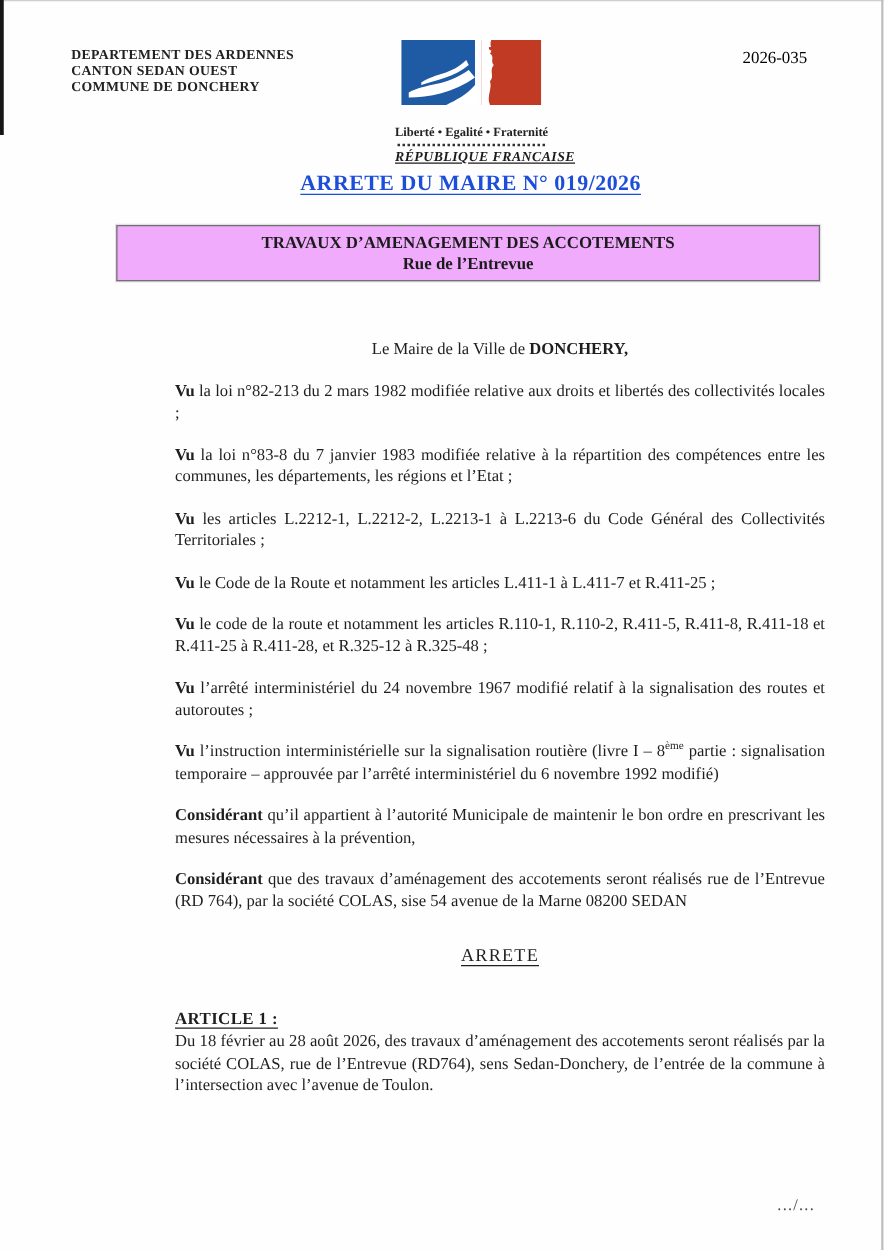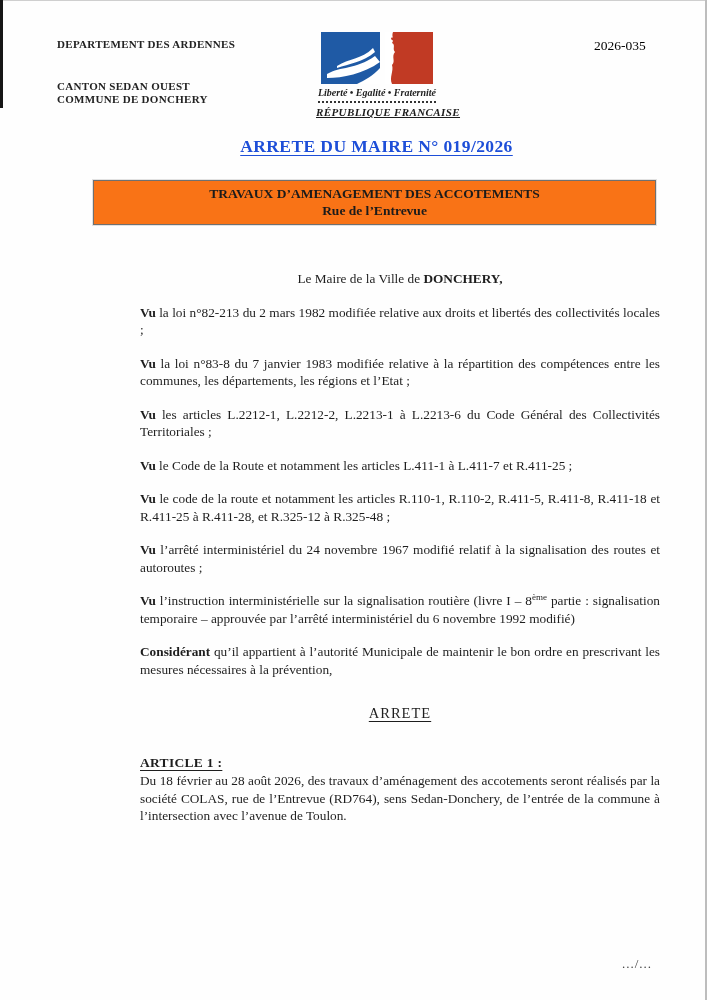--- a/index.html
+++ b/index.html
@@ -14,45 +14,45 @@
   
   .edge-left{position:absolute;left:0;top:0;width:3px;height:108px;background:#161616;}
   .edge-top{position:absolute;left:0;top:0;width:100%;height:1px;background:#cfcfcf;}
   .edge-right{position:absolute;right:0;top:0;width:2px;height:100%;background:#bdbdbd;}
 
   .doc-header{position:relative;height:128px;}
   .header-left{
     position:absolute;left:57px;top:38px;
     font-size:11px;font-weight:bold;letter-spacing:.3px;color:#222;
   }
-  .header-left .dept{margin-bottom:29px;}
+  .header-left .dept{margin-bottom:0;}
   .header-left .line{line-height:13px;}
 
   .logo-block{position:absolute;left:316px;top:32px;width:122px;text-align:center;}
   .logo-flag{display:block;margin:0 auto;}
   .motto{
-    font-size:10px;font-weight:bold;font-style:italic;color:#222;
-    margin-top:3px;white-space:nowrap;
+    font-size:10px;font-weight:bold;color:#222;
+    margin-top:17px;white-space:nowrap;
   }
   .dash-sep{border-top:2px dotted #333;margin:3px 2px 3px 2px;height:0;}
   .republic{
     font-size:11px;font-weight:bold;font-style:italic;letter-spacing:.4px;
     color:#1c1c1c;white-space:nowrap;text-decoration:underline;
   }
   .header-ref{position:absolute;left:594px;top:38px;font-size:13.5px;color:#000000;}
 
   .title-wrap{margin:8px 47px 0 93px;text-align:center;}
   .doc-title{
     display:inline-block;font-size:17.5px;font-weight:bold;letter-spacing:.4px;
     text-decoration:underline;text-underline-offset:3px;color:#1d4ed8;
   }
 
   .subject-box{
     margin:23px 0 0 93px;width:553px;
-    border:1px solid #707070;background:#f97316;
+    border:1px solid #707070;background:#f0abfc;
     box-shadow:0 0 0 1px #e2e2e2;
     padding:4px 4px 5px 4px;text-align:center;
   }
   .subject-box .l1,.subject-box .l2{font-weight:bold;font-size:13.5px;line-height:17px;color:#1b1b1b;}
 
   .doc-body{margin:31px 47px 0 140px;width:520px;font-size:13.3px;line-height:17.5px;}
   .doc-body p{margin:0 0 16px 0;text-align:justify;}
   .doc-body p.intro{text-align:center;margin-top:45px;}
   .lead{font-weight:bold;}
   sup{font-size:9px;line-height:0;}
@@ -121,20 +121,21 @@
     <p class="intro"><span>Le Maire de la Ville de </span><span class="lead">DONCHERY,</span></p>
 
     <p><span class="lead">Vu</span><span>  la loi n°82-213 du 2 mars 1982 modifiée relative aux droits et libertés des collectivités locales ;</span></p>
     <p><span class="lead">Vu</span><span> la loi n°83-8 du 7 janvier 1983 modifiée relative à la répartition des compétences entre les communes, les départements, les régions et l’Etat ;</span></p>
     <p><span class="lead">Vu</span><span> les articles L.2212-1, L.2212-2, L.2213-1 à L.2213-6 du Code Général des Collectivités Territoriales ;</span></p>
     <p><span class="lead">Vu</span><span> le Code de la Route et notamment les articles L.411-1 à L.411-7 et R.411-25 ;</span></p>
     <p><span class="lead">Vu</span><span> le code de la route et notamment les articles R.110-1, R.110-2, R.411-5, R.411-8, R.411-18 et R.411-25 à R.411-28, et R.325-12 à R.325-48 ;</span></p>
     <p><span class="lead">Vu</span><span> l’arrêté interministériel du 24 novembre 1967 modifié relatif à la signalisation des routes et autoroutes ;</span></p>
     <p><span class="lead">Vu</span><span> l’instruction interministérielle sur la signalisation routière (livre I – 8</span><sup>ème</sup><span> partie : signalisation temporaire – approuvée par l’arrêté interministériel du 6 novembre 1992 modifié)</span></p>
     <p><span class="lead">Considérant</span><span> qu’il appartient à l’autorité Municipale de maintenir le bon ordre en prescrivant les mesures nécessaires à la prévention,</span></p>
+    <p><span class="lead">Considérant</span><span> que des travaux d’aménagement des accotements seront réalisés rue de l’Entrevue (RD 764), par la société COLAS, sise 54 avenue de la Marne 08200 SEDAN</span></p>
 
     <div class="arrete-heading">
       <span>ARRETE</span>
     </div>
 
     <section class="article">
       <span class="article-heading">ARTICLE 1 :</span>
       <p>Du 18 février au 28 août 2026, des travaux d’aménagement des accotements seront réalisés par la société COLAS, rue de l’Entrevue (RD764), sens Sedan-Donchery, de l’entrée de la commune à l’intersection avec l’avenue de Toulon.</p>
     </section>
   </main>

